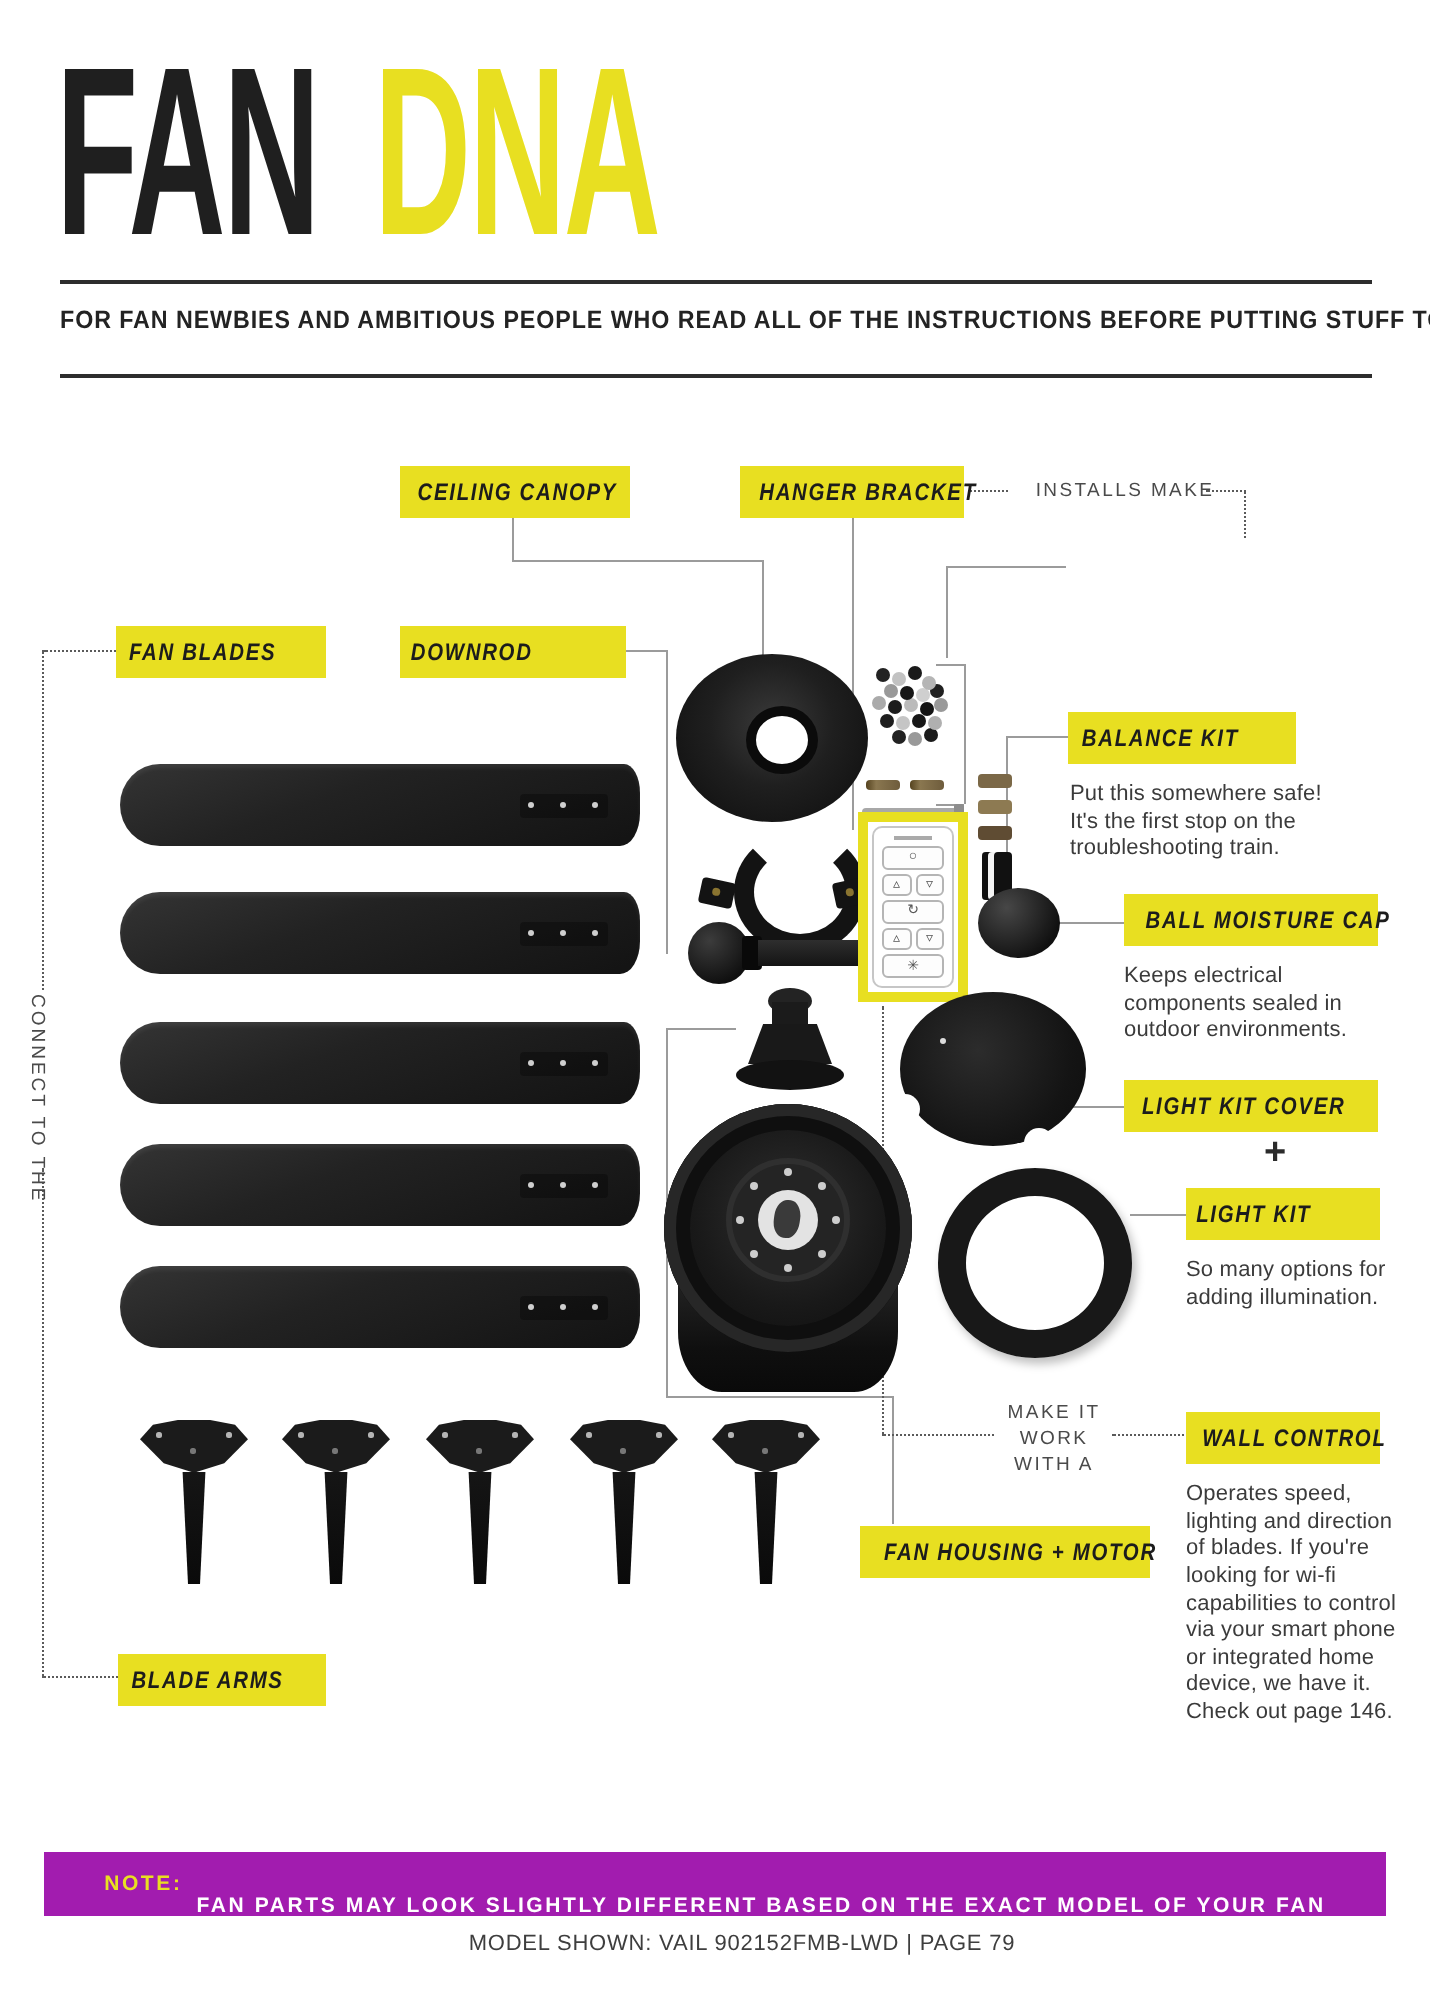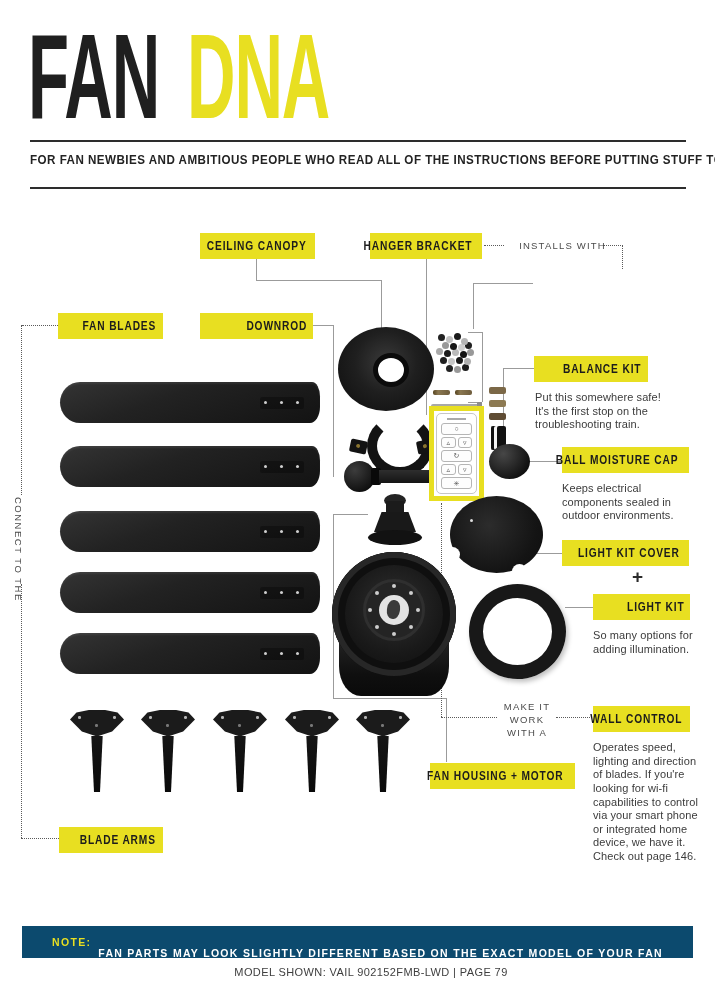--- a/index.html
+++ b/index.html
@@ -11,21 +11,21 @@
          font-size:120px;font-weight:700;line-height:1;letter-spacing:-2px;
          transform:scaleX(0.56);transform-origin:left top;color:#1f1f1f;white-space:nowrap;}
   .title .yellow{color:var(--accent);}
   .rule{position:absolute;left:30px;width:656px;border-top:2px solid #2d2d2d;}
   .subtitle{position:absolute;left:30px;top:153px;width:680px;
             font-size:12.5px;font-weight:700;color:#232323;white-space:nowrap;}
   .subtitle span{display:inline-block;transform:scaleX(0.93);transform-origin:left center;letter-spacing:0.5px;}
 
   
   .plabel{position:absolute;height:26px;background:var(--accent);color:#1c1c1c;
-          display:flex;align-items:center;justify-content:flex-end;}
+          display:flex;align-items:center;justify-content:flex-start;font-style:italic;}
   .plabel span{display:inline-block;font-size:12px;font-weight:700;letter-spacing:1px;
                transform:scaleX(0.85);white-space:nowrap;}
 
   
   .desc{position:absolute;font-size:11px;line-height:1.24;color:#3b3b3b;
         letter-spacing:0.1px;white-space:pre-line;}
 
   .tinycaps{position:absolute;font-size:9.5px;letter-spacing:1.2px;color:#4a4a4a;
             white-space:pre-line;}
   .plus{position:absolute;font-size:19px;font-weight:700;color:#2b2b2b;}
@@ -130,21 +130,21 @@
   .arm{position:absolute;width:54px;height:84px;}
   .arm .plate{position:absolute;left:0;top:0;width:54px;height:30px;background:#1b1b1b;
          clip-path:polygon(0 32%,12% 8%,35% 0,65% 0,88% 8%,100% 32%,78% 72%,50% 88%,22% 72%);}
   .arm .holes{position:absolute;left:8px;top:6px;width:2.5px;height:2.5px;border-radius:50%;background:#b5b5b5;
          box-shadow:35px 0 0 #b5b5b5,17px 8px 0 rgba(181,181,181,0.6);}
   .arm .stem{position:absolute;left:50%;transform:translateX(-50%);top:26px;width:15px;height:56px;
          background:linear-gradient(180deg,#151515,#0a0a0a);
          clip-path:polygon(12% 0,88% 0,70% 100%,30% 100%);}
 
   
-  .notebar{position:absolute;left:22px;top:926px;width:671px;height:32px;background:#0c4a6e;
+  .notebar{position:absolute;left:22px;top:926px;width:671px;height:32px;background:#a21caf;
            display:flex;align-items:center;justify-content:center;gap:7px;}
   .notebar .np{color:var(--accent);font-size:10.5px;font-weight:700;letter-spacing:1.3px;}
   .notebar .nt{color:#fff;font-size:10.5px;font-weight:700;letter-spacing:1.3px;white-space:nowrap;margin-top:22px;}
   .model{position:absolute;left:0;top:966px;width:100%;text-align:center;
          font-size:11px;color:#3e3e3e;letter-spacing:0.4px;}
 
   .vtext{position:absolute;left:13px;top:497px;writing-mode:vertical-rl;
          font-size:9.5px;letter-spacing:1.5px;color:#4a4a4a;}
 </style>
 </head>
@@ -185,21 +185,21 @@
   <div class="dv" style="left:21px;top:325px;height:170px"></div>
   <div class="dv" style="left:21px;top:584px;height:254px"></div>
   <div class="dh" style="left:21px;top:838px;width:38px"></div>
   <div class="dh" style="left:484px;top:245px;width:20px"></div>
   <div class="dh" style="left:603px;top:245px;width:20px"></div>
   <div class="dv" style="left:622px;top:245px;height:24px"></div>
   <div class="dv" style="left:441px;top:503px;height:214px"></div>
   <div class="dh" style="left:441px;top:717px;width:56px"></div>
   <div class="dh" style="left:556px;top:717px;width:38px"></div>
 
-  <div class="tinycaps" style="left:510px;top:240px;width:105px;text-align:center">INSTALLS WITH</div>
+  <div class="tinycaps" style="left:510px;top:240px;width:105px;text-align:center">INSTALLS MAKE</div>
   <div class="tinycaps" style="left:494px;top:701px;width:66px;text-align:center;line-height:1.35">MAKE IT
 WORK
 WITH A</div>
   <div class="vtext">CONNECT TO THE</div>
   <div class="plus" style="left:632px;top:566px">+</div>
 
   <div class="plabel" style="left:200px;top:233px;width:115px">
       <span>CEILING CANOPY</span>
     </div>
   <div class="plabel" style="left:370px;top:233px;width:112px">

